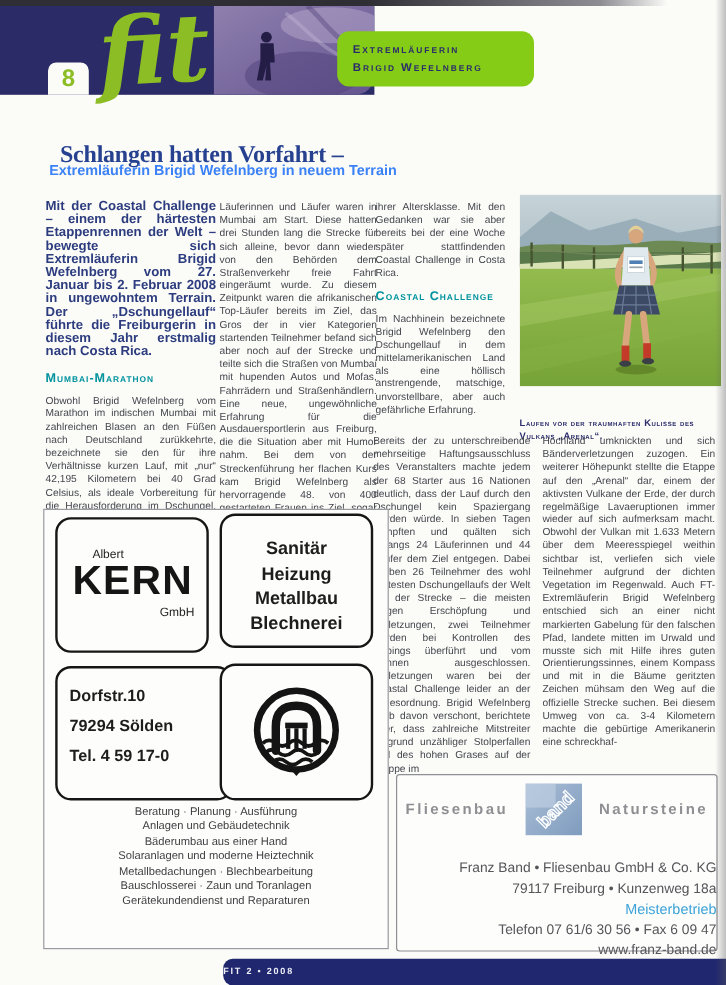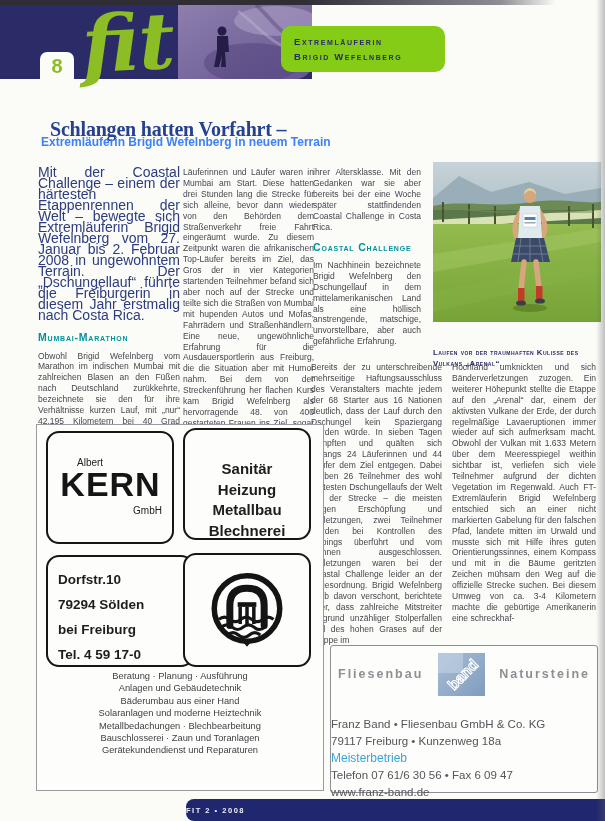--- a/index.html
+++ b/index.html
@@ -36,55 +36,55 @@
     font-size:12px; font-weight:bold; color:#3b82f6; }
 
   
   .col { position:absolute; }
   .col1 { left:38px;  top:167px; width:142px; }
   .col2 { left:183px; top:167px; width:131px; }
   .col3top    { left:313px; top:167px; width:108px; }
   .col3bottom { left:311px; top:362px; width:131px; }
   .col4       { left:452px; top:362px; width:144px; }
   .body { font-size:8.5px; line-height:10.9px; color:#45474e; text-align:justify; margin:0; }
-  .intro { font-size:14px; line-height:11px; color:#2c3c7e; font-weight:normal;
+  .intro { font-size:11px; line-height:11px; color:#2c3c7e; font-weight:bold;
     text-align:justify; margin:0 0 10px 0; }
   h3.section { font-size:10.5px; font-weight:bold; font-variant:small-caps;
     letter-spacing:0.8px; color:#00939e; margin:10px 0 7px 0; line-height:12.5px; }
   .col3top h3.section { margin:9px 0 6px 0; }
 
   
   .runner-photo { position:absolute; left:433px; top:162px; width:168px; height:160px; overflow:hidden; }
   .caption { position:absolute; left:433px; top:348px; width:170px;
     font-size:7.8px; font-weight:bold; font-variant:small-caps; letter-spacing:0.5px;
     color:#2b2c6b; line-height:10.5px; }
 
   
   .ad-left { position:absolute; left:36px; top:424px; width:288px; height:367px;
     border:1px solid #9a9aa0; box-sizing:border-box; background:#fdfdfb; }
   .adbox { position:absolute; border:2.5px solid #161616; border-radius:13px;
     box-sizing:border-box; background:#fdfdfb; }
   .kern-box   { left:9px;   top:6px;   width:128px; height:113px; }
-  .trades-box { left:146px; top:3px;   width:128px; height:112px; text-align:center; padding-top:29px; }
+  .trades-box { left:146px; top:3px;   width:128px; height:112px; text-align:center; padding-top:18px; }
   .addr-box   { left:9px;   top:130px; width:148px; height:112px; padding:10px 0 0 10px; }
   .logo-box   { left:146px; top:128px; width:128px; height:114px;
     display:flex; align-items:center; justify-content:center; }
   .albert { position:absolute; left:29px; top:24px; font-size:10px; color:#222; }
   .kern-name { position:absolute; left:5px; top:32px; width:115px; text-align:center;
     font-size:34px; font-weight:bold; letter-spacing:1px; color:#151515; }
   .gmbh { position:absolute; right:10px; top:72px; font-size:10px; color:#222; }
   .trades-box div { font-size:15px; font-weight:bold; color:#1d1d1d; line-height:20.5px; }
   .addr-box div { font-size:13.5px; font-weight:bold; color:#1d1d1d; line-height:25px; }
   .services { position:absolute; left:0; top:245px; width:100%; text-align:center; }
   .services div { font-size:9.3px; line-height:12.4px; color:#3e3e42; }
 
   
   .ad-right { position:absolute; left:330px; top:645px; width:268px; height:148px;
     border:1.5px solid #8e8e94; border-radius:3px; box-sizing:border-box;
-    background:#fdfdfb; text-align:left; }
+    background:#fdfdfb; text-align:right; }
   .brand-row { display:flex; align-items:center; justify-content:space-between;
     padding:5px 7px 0 7px; height:46px; }
   .brand-word { font-size:12.5px; font-weight:bold; color:#8f8f93; letter-spacing:2px; }
   .band-logo { width:47px; height:43px; flex:0 0 auto;
     background:linear-gradient(135deg,#aabed6 0%,#7f9cbe 100%); }
   .ad-line { font-size:11.5px; color:#55555a; line-height:16.5px; }
   .ad-line.first { margin-top:19px; }
   .meister { color:#3ba3d8; font-size:12px; line-height:18px; }
 
   
@@ -225,21 +225,20 @@
     </div>
     <div class="adbox trades-box">
       <div>Sanitär</div>
       <div>Heizung</div>
       <div>Metallbau</div>
       <div>Blechnerei</div>
     </div>
     <div class="adbox addr-box">
       <div>Dorfstr.10</div>
       <div>79294 Sölden</div>
-      <div>bei Freiburg</div>
       <div>Tel. 4 59 17-0</div>
     </div>
     <div class="adbox logo-box">
       <svg width="78" height="82" viewBox="0 0 100 104">
         <circle cx="50" cy="50" r="42" fill="none" stroke="#141414" stroke-width="7"></circle>
         <path d="M28,72 L28,46 Q28,24 50,24 Q72,24 72,46 L72,72" fill="none" stroke="#141414" stroke-width="9" stroke-linecap="round"></path>
         <rect x="38" y="42" width="24" height="6" fill="#141414"></rect>
         <rect x="39" y="48" width="4.5" height="22" fill="#141414"></rect>
         <rect x="47.75" y="48" width="4.5" height="22" fill="#141414"></rect>
         <rect x="56.5" y="48" width="4.5" height="22" fill="#141414"></rect>

